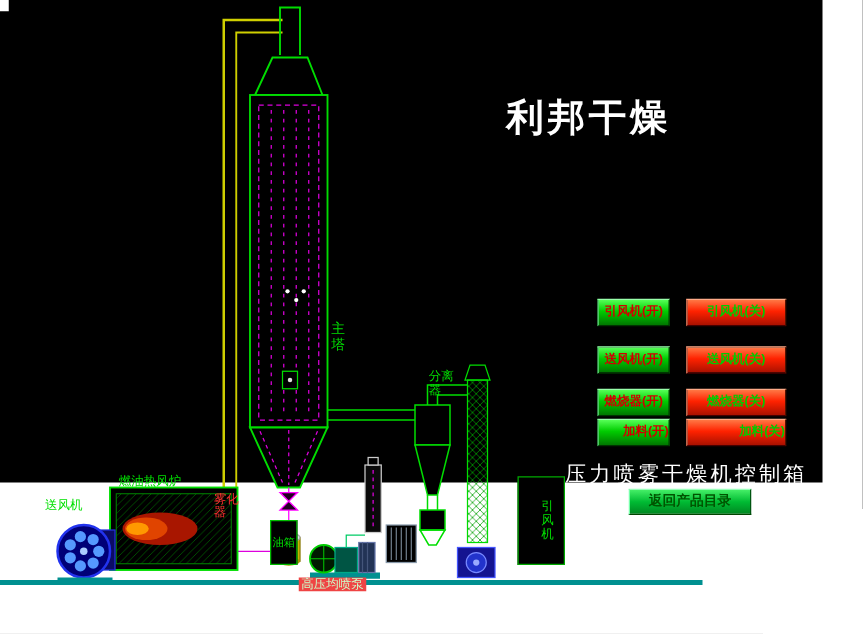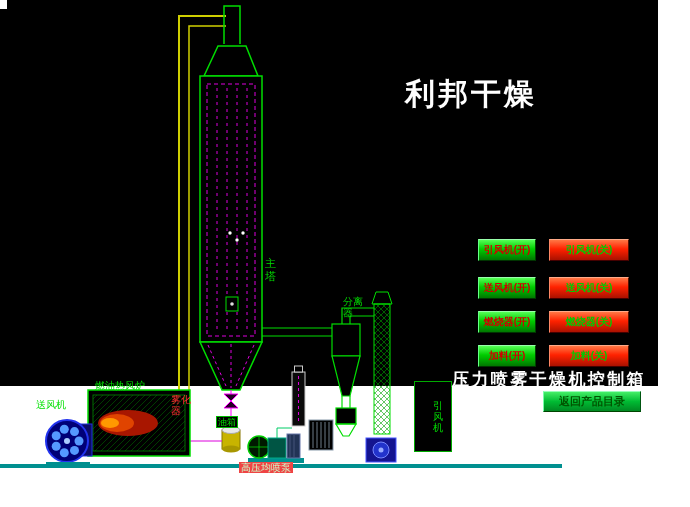--- a/index.html
+++ b/index.html
@@ -14,44 +14,44 @@
 
   .lbl { position:absolute; color:#00e000; font-size:10px; line-height:11px; }
   .lbl.vert { word-break:break-all; }
   .lbl-main-tower { left:265px; top:257px; width:12px; font-size:11px; line-height:13px; }
   .lbl-separator { left:322px; top:296px; width:22px; font-size:10px; line-height:11px;margin-left:21px; }
   .lbl-furnace { left:95px; top:380px; white-space:nowrap; }
   .lbl-supply-fan { left:36px; top:399px; white-space:nowrap; }
   .lbl-induced-fan { left:414px; top:381px; width:15px; border:1px solid #00aa00;
                      padding:18px; background:#000; }
   .lbl-oil-tank { left:216px; top:416px; font-size:9px; line-height:10px;
-                  border:1px solid #00bb00; padding:0 1px; background:#000; }
+                  border:1px solid #00bb00; padding:12px 1px; background:#000; }
   .lbl-pump { left:239px; top:462px; color:#ccffcc; background:#ef4444; padding:0 2px;
               white-space:nowrap; z-index:3; }
   .lbl-atomizer { left:171px; top:394px; width:24px; color:#ff3030; }
 
   .btn { position:absolute; height:22px; font-size:10px; font-weight:bold;
          text-align:center; line-height:20px; cursor:pointer; white-space:nowrap; }
   .btn.on { background:linear-gradient(180deg,#55ff55,#00cc00 45%,#007700);
             border:1px solid; border-color:#99ffaa #004400 #003300 #66ff88;
             color:#d00000; }
   .btn.off { background:linear-gradient(180deg,#ff7744,#ff2200 45%,#aa1100);
              border:1px solid; border-color:#ffaa88 #551100 #440000 #ff8866;
              color:#00cc00; }
   .col-l { left:478px; width:58px; }
   .col-r { left:549px; width:80px; }
-  .row-1 { top:239px; } .row-2 { top:277px; } .row-3 { top:311px; } .row-4 { top:345px; }
-
-  .caption { position:absolute; left:452px; top:368px; font-size:17px; font-weight:bold;
+  .row-1 { top:239px; } .row-2 { top:277px; } .row-3 { top:311px; } .row-4 { top:335px;text-align:right; }
+
+  .caption { position:absolute; left:452px; top:368px; font-size:17px; font-weight:normal;
              color:#ffffff; letter-spacing:2.4px; white-space:nowrap; }
   .return-btn { position:absolute; left:503px; top:391px; width:98px; height:21px;
                 background:linear-gradient(180deg,#44ee66,#00bb33 50%,#008822);
                 border:1px solid; border-color:#99ffbb #005511 #004400 #77ffaa;
                 color:#005500; font-size:11px; font-weight:bold; text-align:center;
-                line-height:19px; cursor:pointer;margin-left:40px; }
+                line-height:19px; cursor:pointer; }
 </style>
 </head>
 <body>
 
 <div class="stage">
 
   <svg class="diagram" width="658" height="483" viewBox="0 0 658 483">
     <defs>
       <pattern id="hatch" width="6" height="6" patternUnits="userSpaceOnUse">
         <path d="M0 6 L6 0 M0 0 L6 6" stroke="#00a000" stroke-width="0.6"></path>

